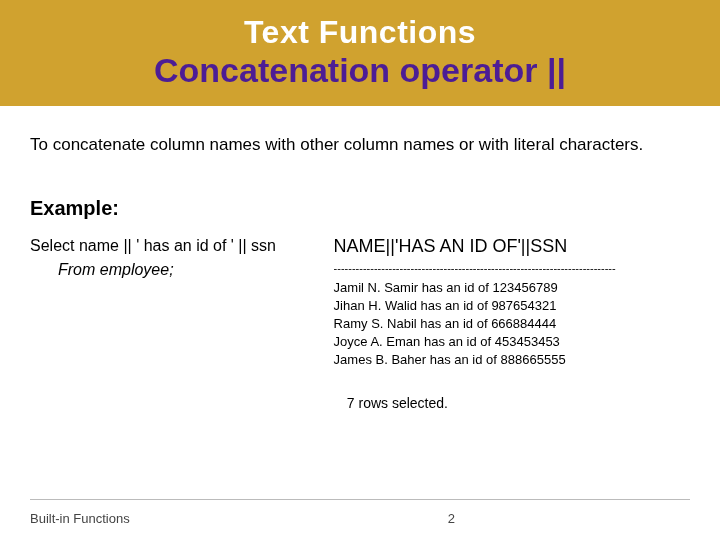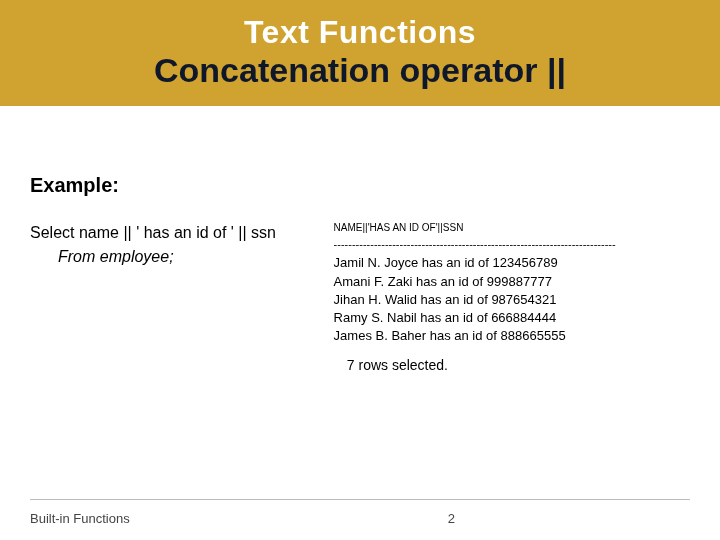--- a/index.html
+++ b/index.html
@@ -15,67 +15,67 @@
     font-family: Impact, 'Arial Black', sans-serif;
     font-size: 32px;
     letter-spacing: 0.5px;
     font-weight: 700;
     color: #fff;
   }
   .title-band .line2 {
     font-family: Impact, 'Arial Black', sans-serif;
     font-size: 34px;
     font-weight: 700;
-    color: #0f172a;
+    color: #4c1d95;
   }
   .body {
     padding: 28px 30px 10px 30px;
     flex: 1;
     color: #000;
   }
   .desc {
     font-size: 17px;
     line-height: 1.35;
     text-align: justify;
   }
   .example-label {
     font-size: 20px;
     font-weight: 700;
     margin-top: 40px;
-    margin-bottom: 24px;
+    margin-bottom: 14px;
   }
   .two-col {
     display: flex;
   }
   .left-col {
     flex: 0 0 46%;
     font-size: 16px;
     line-height: 1.5;
   }
   .left-col .q2 { padding-left: 28px; font-style: italic; }
   .right-col {
     flex: 1;
     font-size: 13px;
     line-height: 1.4;
   }
-  .right-col .header { font-size: 10px; margin-bottom: 2px; }
+  .right-col .header { font-size: 18px; margin-bottom: 2px; }
   .right-col .rule {
     font-size: 11px;
     letter-spacing: 0;
     white-space: nowrap;
     overflow: hidden;
     margin-bottom: 2px;
   }
   .right-col .row {
     font-size: 13px;
   }
   .right-col .row .b { font-weight: 400; }
   .selected {
     font-size: 14px;
-    margin-top: 12px;
+    margin-top: 26px;
     padding-left: 48%;
   }
   .footer {
     display: flex;
     justify-content: space-between;
     align-items: center;
     padding: 0 30px 14px 30px;
     font-size: 13px;
     color: #444;
   }
@@ -93,35 +93,36 @@
 <body>
 
 <div class="slide">
 
   <div class="title-band">
     <div class="line1">Text Functions</div>
     <div class="line2">Concatenation operator ||</div>
   </div>
 
   <div class="body">
+    <p class="desc">To concatenate column names with other column names or with literal characters.</p>
 
     <div class="example-label">Example:</div>
 
     <div class="two-col">
       <div class="left-col">
         <div class="q1">Select name || ' has an id of ' || ssn</div>
         <div class="q2">From employee;</div>
       </div>
       <div class="right-col">
         <div class="header">NAME||'HAS AN ID OF'||SSN</div>
         <div class="rule">-----------------------------------------------------------------------------</div>
-        <div class="row"><span>Jamil N. Joyce</span><span class="b"> has an id of </span><span>123456789</span></div>
-        <div class="row"><span>Amani F. Zaki</span><span class="b"> has an id of </span><span>999887777</span></div>
+        <div class="row"><span>Jamil N. Samir</span><span class="b"> has an id of </span><span>123456789</span></div>
         <div class="row"><span>Jihan H. Walid</span><span class="b"> has an id of </span><span>987654321</span></div>
         <div class="row"><span>Ramy S. Nabil</span><span class="b"> has an id of </span><span>666884444</span></div>
+        <div class="row"><span>Joyce A. Eman</span><span class="b"> has an id of </span><span>453453453</span></div>
         <div class="row"><span>James B. Baher</span><span class="b"> has an id of </span><span>888665555</span></div>
       </div>
     </div>
 
     <div class="selected">7 rows selected.</div>
   </div>
 
   <div class="footer">
     <div class="line"></div>
     <span>Built-in Functions</span>

